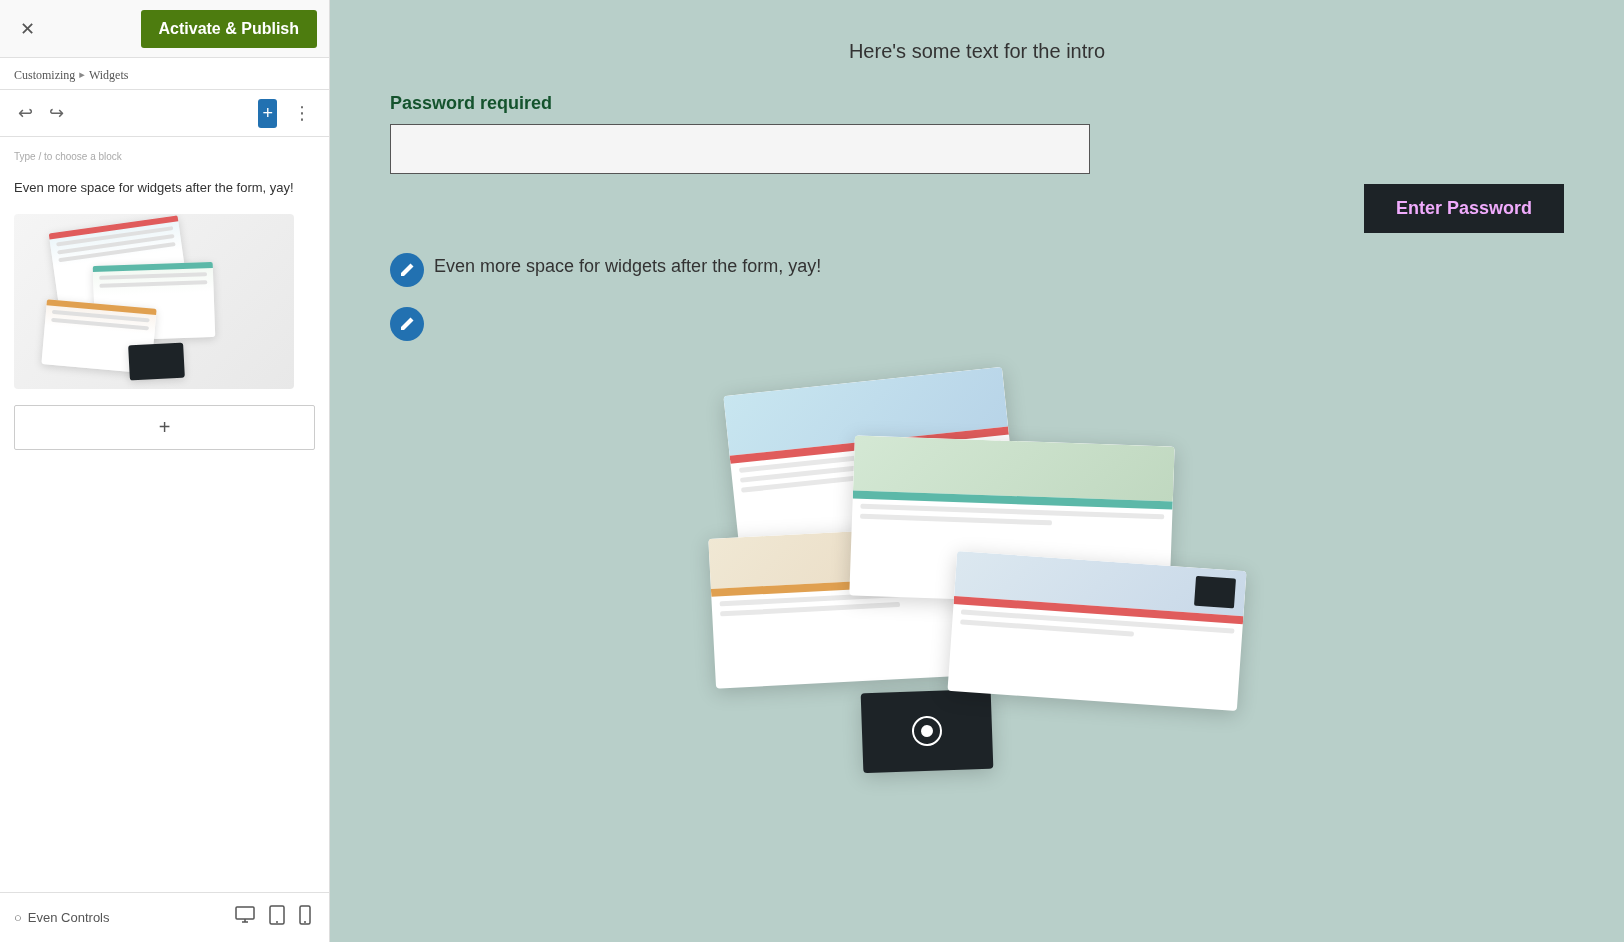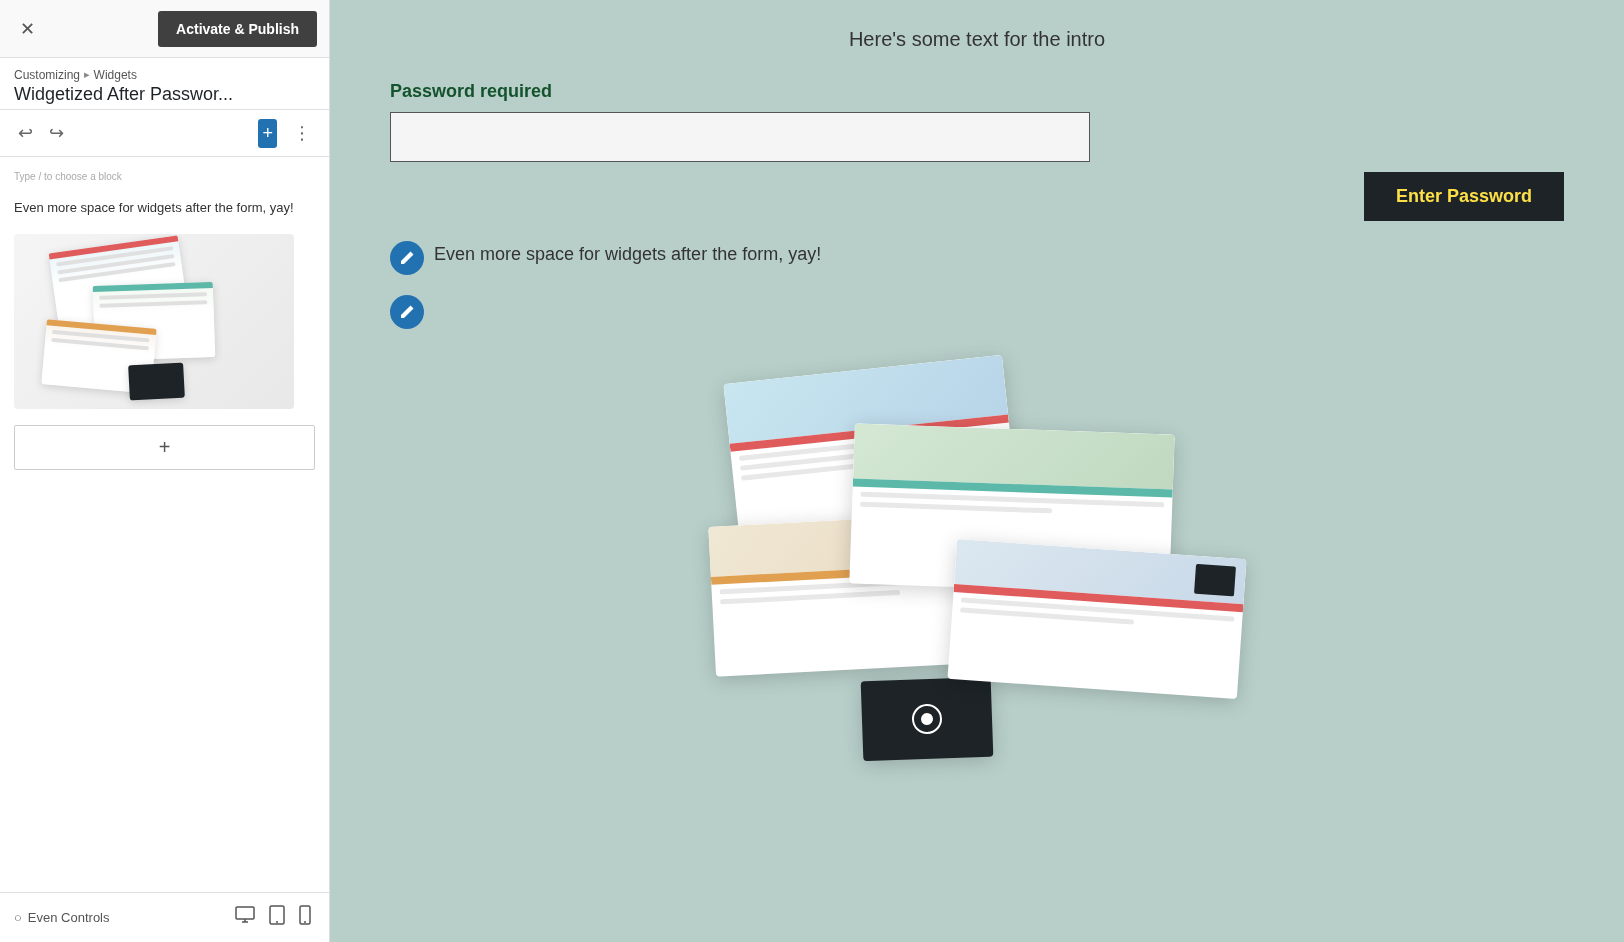--- a/index.html
+++ b/index.html
@@ -31,43 +31,44 @@
       background: none;
       border: none;
       cursor: pointer;
       font-size: 18px;
       color: #555;
       padding: 4px 8px;
       display: flex; align-items: center; justify-content: center;
     }
 
     .activate-btn {
-      background: #404040;
+      background: #4d7c0f;
       color: #fff;
       border: none;
       padding: 10px 18px;
-      font-size: 14px;
+      font-size: 16px;
       font-weight: 600;
       border-radius: 3px;
       cursor: pointer;
       text-align: center;
     }
 
     .sidebar-breadcrumb {
       padding: 10px 14px 4px 14px;
       border-bottom: 1px solid #e0e0e0;
     }
 
     .breadcrumb-text {
       font-size: 12px;
       color: #555;
       display: flex;
       align-items: flex-start;
       gap: 4px;
       margin-bottom: 2px;
+      font-family: Liberation Serif, serif;
     }
 
     .breadcrumb-arrow {
       font-size: 11px;
       color: #888;
     }
 
     .breadcrumb-title {
       font-size: 18px;
       color: #1d2327;
@@ -216,21 +217,21 @@
     .view-btn {
       background: none; border: none; cursor: pointer;
       color: #555; font-size: 18px; padding: 2px 4px;
     }
 
     
     .main-preview {
       flex: 1;
       background: #b8cfc9;
       overflow-y: auto;
-      padding: 28px 60px;
+      padding: 40px 60px;
       position: relative;
     }
 
     .preview-intro {
       font-size: 20px;
       color: #333;
       margin-bottom: 30px;
       text-align: center;
     }
 
@@ -251,21 +252,21 @@
       height: 50px;
       border: 1px solid #555;
       background: #f5f5f5;
       font-size: 16px;
       padding: 0 12px;
       display: block;
     }
 
     .enter-password-btn {
       background: #1d2327;
-      color: #fde047;
+      color: #f0abfc;
       border: none;
       padding: 14px 32px;
       font-size: 18px;
       font-weight: 600;
       cursor: pointer;
       float: right;
       margin-top: 10px;
     }
 
     .widget-area-indicator {
@@ -365,21 +366,20 @@
     </button>
     <button class="activate-btn">Activate &amp; Publish</button>
   </div>
 
   <div class="sidebar-breadcrumb">
     <div class="breadcrumb-text">
       <span>Customizing</span>
       <span class="breadcrumb-arrow">▸</span>
       <span>Widgets</span>
     </div>
-    <div class="breadcrumb-title">Widgetized After Passwor...</div>
   </div>
 
   <div class="sidebar-toolbar">
     <button class="toolbar-btn">
       <span>↩</span>
     </button>
     <button class="toolbar-btn">
       <span>↪</span>
     </button>
     <button class="toolbar-btn add">

